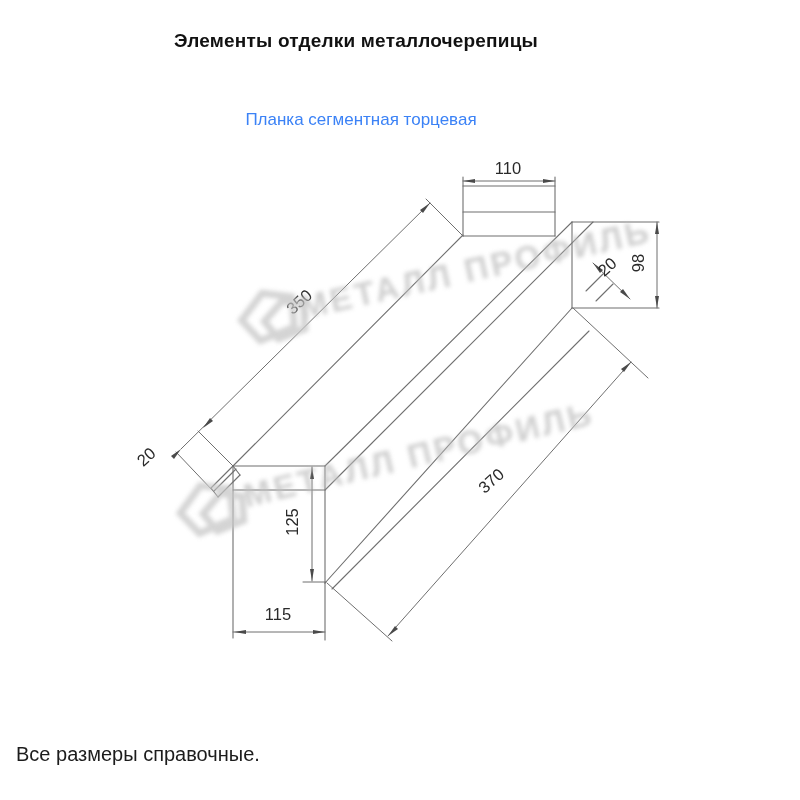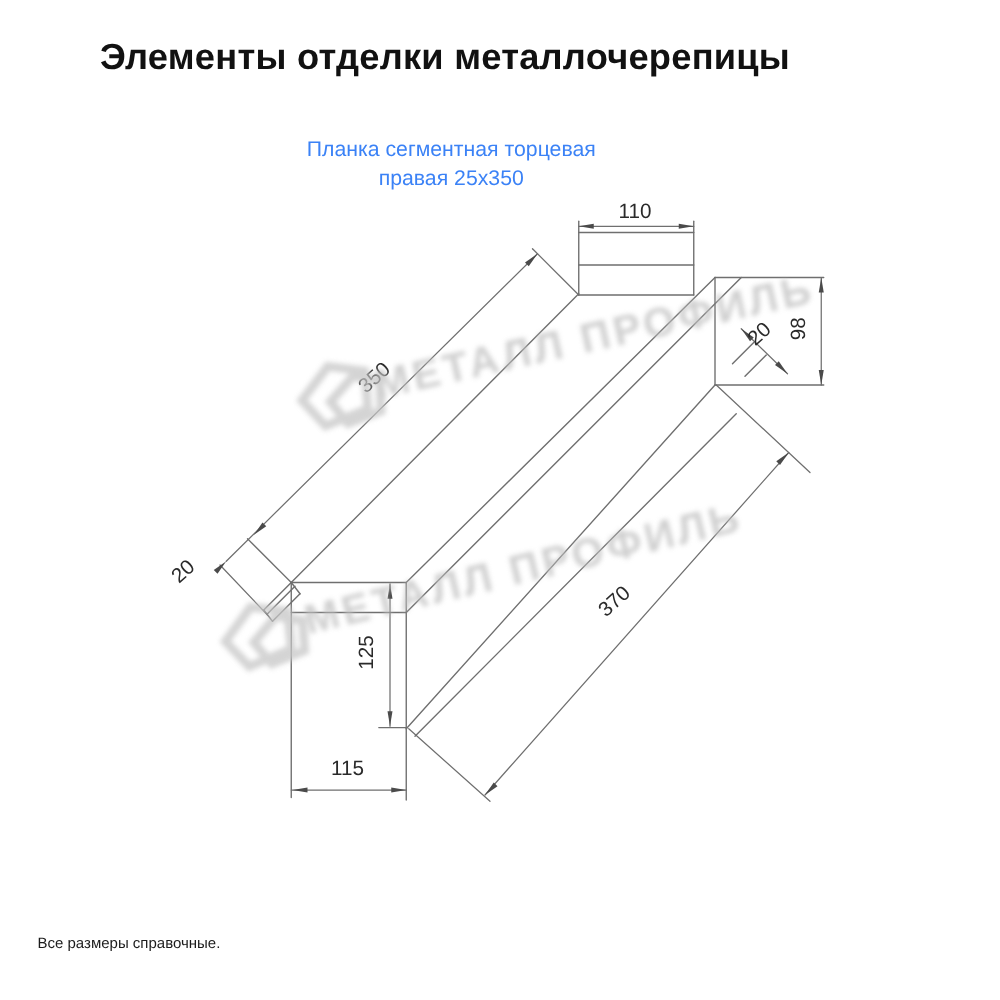--- a/index.html
+++ b/index.html
@@ -2,49 +2,48 @@
 <html><head>
 <meta charset="utf-8">
 <style>
   html,body{margin:0;padding:0;}
   body{
     width:800px;height:800px;position:relative;background:#ffffff;
     font-family:"Liberation Sans", sans-serif;overflow:hidden;
   }
   .page-title{
     position:absolute;top:30px;left:0;width:712px;
-    text-align:center;font-size:29px;font-weight:700;color:#111;
+    text-align:center;font-size:19px;font-weight:700;color:#111;
     letter-spacing:0.2px;
   }
   .subtitle{
     position:absolute;top:108px;left:0;width:722px;
     text-align:center;font-size:17px;font-weight:400;color:#3b82f6;
     line-height:23px;
   }
   .footer{
-    position:absolute;left:30px;top:742px;
-    font-size:12px;color:#1c1c1c;line-height:24px;
+    position:absolute;left:16px;top:742px;
+    font-size:20px;color:#1c1c1c;line-height:24px;
   }
   svg{position:absolute;top:0;left:0;}
   .fl{stroke:#6f6f6f;stroke-width:1.1;stroke-linecap:round;fill:none;}
   .dl{stroke:#6f6f6f;stroke-width:1;stroke-linecap:round;fill:none;}
   .ah{fill:#4a4a4a;stroke:none;}
   .dim{font-family:"Liberation Sans",sans-serif;font-size:16.5px;fill:#2a2a2a;}
   .wm-text{font-family:"Liberation Sans",sans-serif;font-size:33px;font-weight:700;
     fill:#bfbfbf;letter-spacing:3px;}
   .wm-logo{stroke:#c6c6c6;stroke-width:7;fill:none;}
 </style>
 </head>
 <body>
 
 <div class="page-title">Элементы отделки металлочерепицы</div>
 
 <div class="subtitle">
   <div>Планка сегментная торцевая</div>
-  <div>правая 25х350</div>
 </div>
 
 <svg width="800" height="800" viewBox="0 0 800 800">
   <defs>
     <filter id="wmblur" x="-20%" y="-20%" width="140%" height="140%">
       <feGaussianBlur stdDeviation="2"></feGaussianBlur>
     </filter>
   </defs>
 
   <g>

